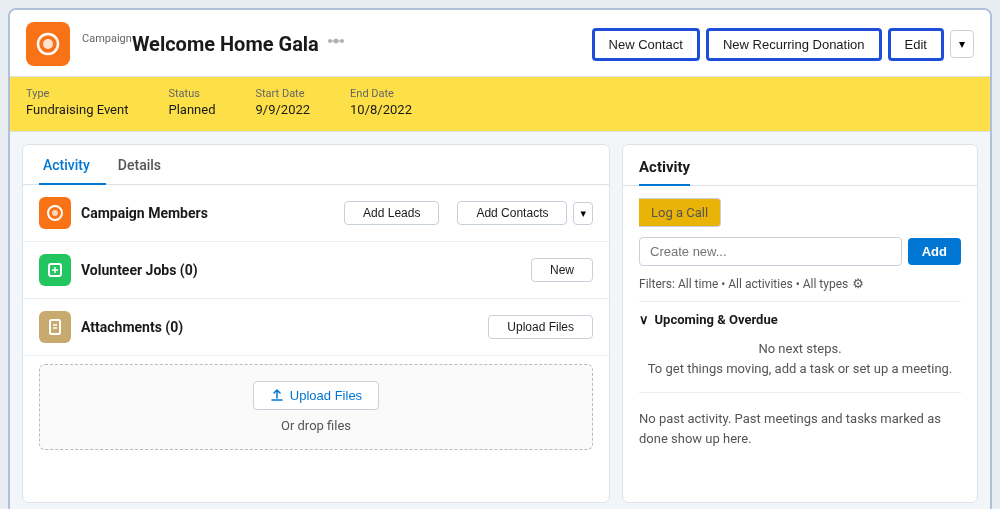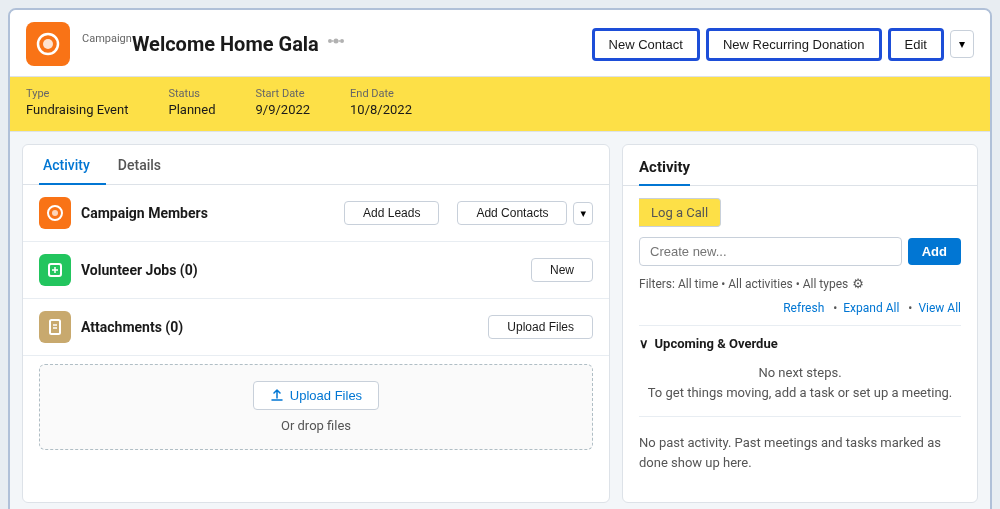--- a/index.html
+++ b/index.html
@@ -251,21 +251,21 @@
     }
     .task-tabs {
       display: flex;
       gap: 0;
     }
     .task-tab {
       padding: 6px 12px;
       font-size: 13px;
       cursor: pointer;
       border: 1px solid #c8d0da;
-      background: #fde047;
+      background: #eab308;
       color: #555;
     }
     .task-tab.active {
       background: #0176d3;
       color: #fff;
       border-color: #0176d3;
     }
     .task-tab:first-child { border-radius: 4px 0 0 4px; }
     .task-tab:last-child { border-radius: 0 4px 4px 0; border-left: none; }
     .create-row {
@@ -479,25 +479,20 @@
         <div class="create-row">
           <input class="create-input" type="text" placeholder="Create new..." style="">
           <button class="btn-add">Add</button>
         </div>
 
         <div class="filters-row">
           <span>Filters: All time • All activities • All types</span>
           <span class="gear-icon">⚙</span>
         </div>
 
-        <div class="filter-links">
-          <span>Refresh</span>
-          <span>Expand All</span>
-          <span>View All</span>
-        </div>
 
         <div class="upcoming-section">
           <div class="upcoming-title">
             <span>∨</span>
             <span>Upcoming &amp; Overdue</span>
           </div>
           <div class="upcoming-empty">
             <div>No next steps.</div>
             <div>To get things moving, add a task or set up a meeting.</div>
           </div>

